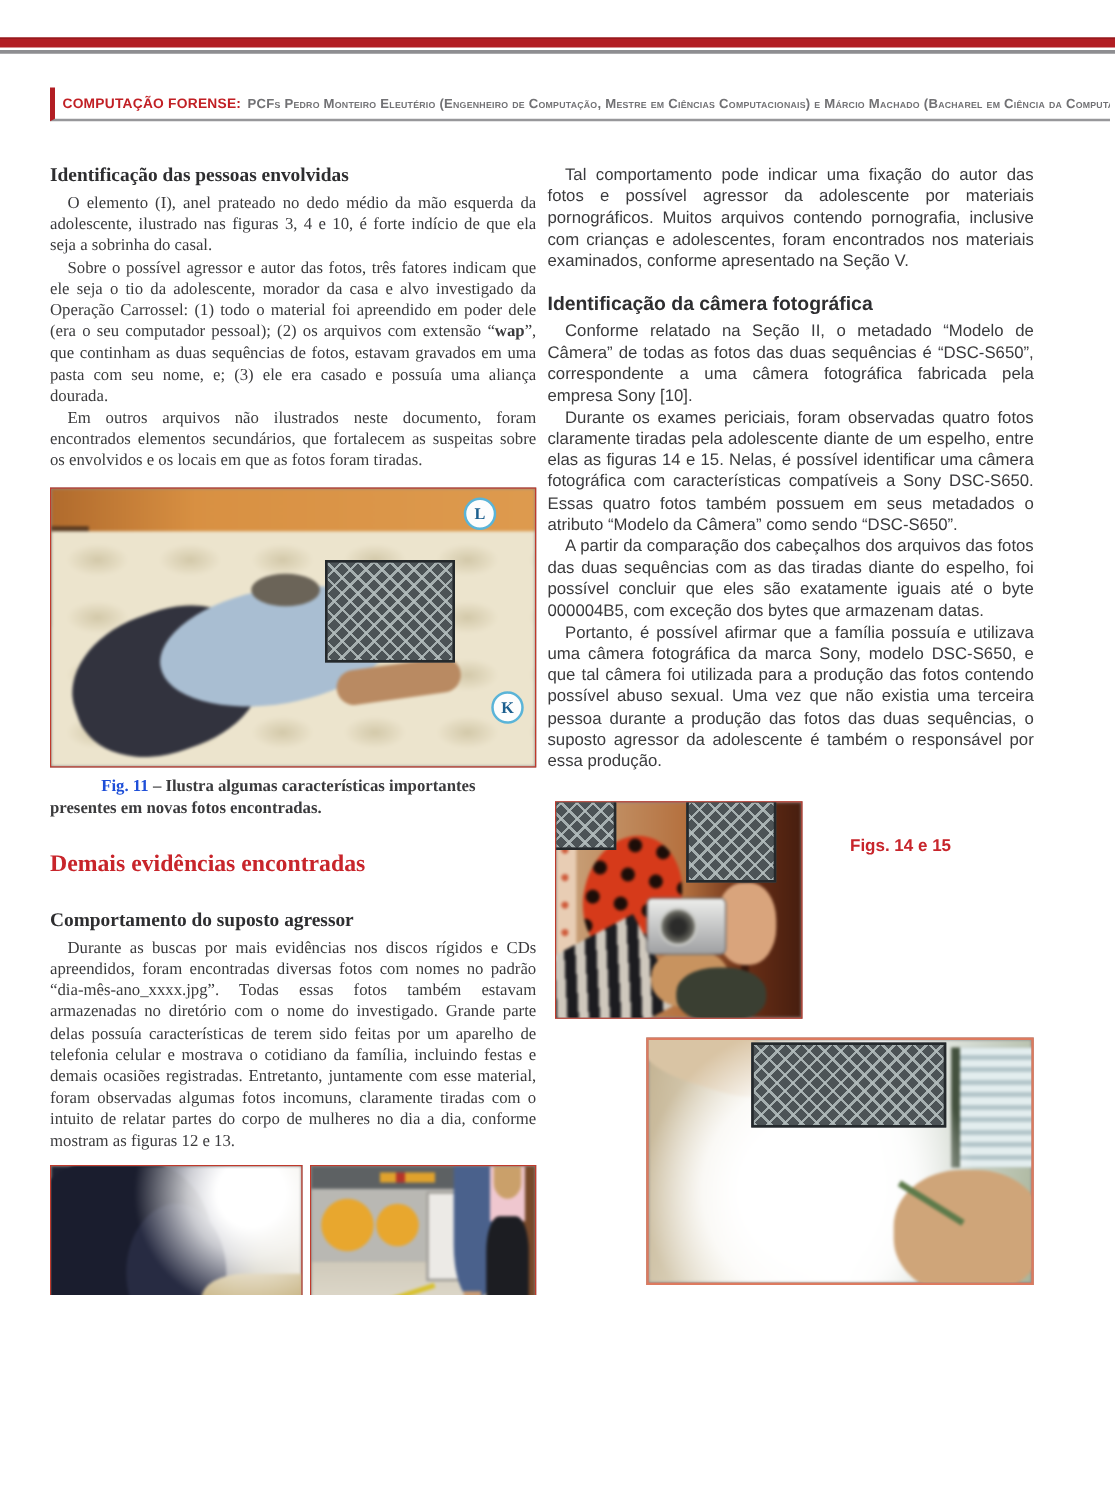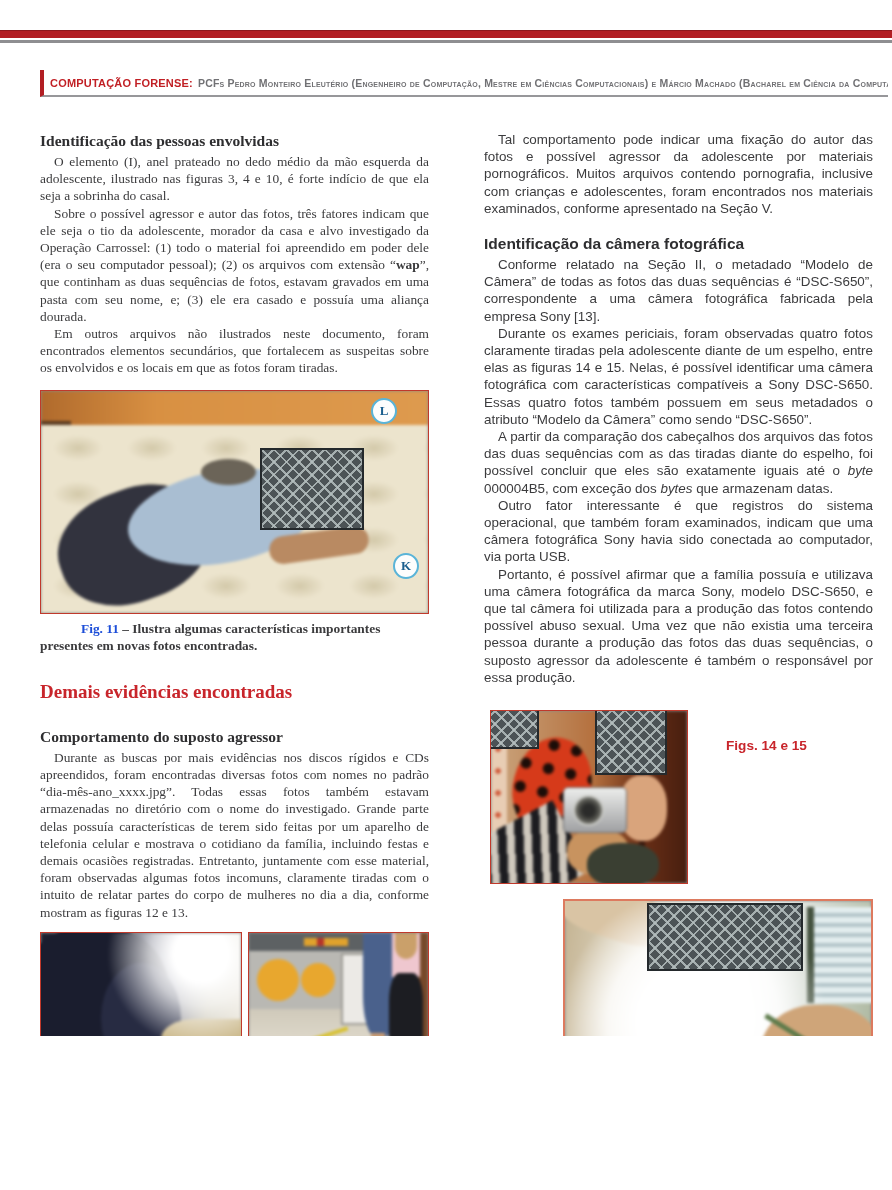--- a/index.html
+++ b/index.html
@@ -13,27 +13,27 @@
   
   .header-box{position:absolute;left:40px;top:70px;width:838px;height:25px;
       border-left:4px solid #b21e23;border-bottom:2px solid #97979a;
       display:flex;align-items:center;padding-left:6px;white-space:nowrap;overflow:hidden;}
   .header-label{color:#c11f24;font-weight:bold;font-size:11px;letter-spacing:.2px;margin-right:5px;}
   .header-authors{color:#717174;font-weight:bold;font-size:10.5px;font-variant:small-caps;letter-spacing:.2px;}
 
   
   .col{position:absolute;top:131px;width:389px;font-size:13.4px;line-height:17.2px;text-align:justify;}
   .col-left{left:40px;font-family:Liberation Serif, serif;}
-  .col-right{left:484px;}
+  .col-right{left:438px;}
   .col p{margin:0;text-indent:14px;}
   h2.black-head{margin:0 0 3px 0;font-size:15.5px;line-height:19px;color:#2e2e30;text-align:left;}
   h2.red-head{margin:26px 0 0 0;font-size:19px;line-height:22px;color:#c8252b;text-align:left;}
   h3.sub-head{margin:24px 0 3px 0;font-size:15.5px;line-height:19px;color:#2e2e30;text-align:left;}
   .bold{font-weight:bold;}
-  .ital{font-style:italic;}
+  .ital{}
 
   
   .caption{margin-top:6px;font-weight:bold;font-size:13.4px;line-height:17.6px;text-align:left;color:#3b3b3d;}
   .caption .cap-label{color:#1d4ed8;padding-left:41px;}
 
   
   .photo{position:relative;overflow:hidden;border:1px solid #c0392b;background:#888;}
   .scene{position:absolute;inset:0;filter:blur(1.4px);}
   .censor{position:absolute;background-color:#4c5356;
       background-image:
@@ -199,24 +199,23 @@
           <div class="f13-black"></div>
         </div>
       </div>
     </div>
     <div class="caption"><span class="cap-label">Figs. 12 e 13</span><span> – Ilustram fotografias com claro intuito de relatar partes do corpo de mulheres.</span></div>
   </div>
 
   <div class="col col-right">
     <p>Tal comportamento pode indicar uma fixação do autor das fotos e possível agressor da adolescente por materiais pornográficos. Muitos arquivos contendo pornografia, inclusive com crianças e adolescentes, foram encontrados nos materiais examinados, conforme apresentado na Seção V.</p>
     <h2 class="black-head" style="margin-top:17px;">Identificação da câmera fotográfica</h2>
-    <p>Conforme relatado na Seção II, o metadado “Modelo de Câmera” de todas as fotos das duas sequências é “DSC-S650”, correspondente a uma câmera fotográfica fabricada pela empresa Sony [13].</p>
+    <p>Conforme relatado na Seção II, o metadado “Modelo de Câmera” de todas as fotos das duas sequências é “DSC-S650”, correspondente a uma câmera fotográfica fabricada pela empresa Sony [10].</p>
     <p>Durante os exames periciais, foram observadas quatro fotos claramente tiradas pela adolescente diante de um espelho, entre elas as figuras 14 e 15. Nelas, é possível identificar uma câmera fotográfica com características compatíveis a Sony DSC-S650. Essas quatro fotos também possuem em seus metadados o atributo “Modelo da Câmera” como sendo “DSC-S650”.</p>
     <p><span>A partir da comparação dos cabeçalhos dos arquivos das fotos das duas sequências com as das tiradas diante do espelho, foi possível concluir que eles são exatamente iguais até o </span><span class="ital">byte</span><span> 000004B5, com exceção dos </span><span class="ital">bytes</span><span> que armazenam datas.</span></p>
-    <p>Outro fator interessante é que registros do sistema operacional, que também foram examinados, indicam que uma câmera fotográfica Sony havia sido conectada ao computador, via porta USB.</p>
     <p>Portanto, é possível afirmar que a família possuía e utilizava uma câmera fotográfica da marca Sony, modelo DSC-S650, e que tal câmera foi utilizada para a produção das fotos contendo possível abuso sexual. Uma vez que não existia uma terceira pessoa durante a produção das fotos das duas sequências, o suposto agressor da adolescente é também o responsável por essa produção.</p>
 
     <div class="fig14-row">
       <div class="photo fig14">
         <div class="scene">
           <div class="f14-bg"></div>
           <div class="f14-frame"></div>
           <div class="f14-pinkedge"></div>
           <div class="f14-polka"></div>
           <div class="f14-stripes"></div>

